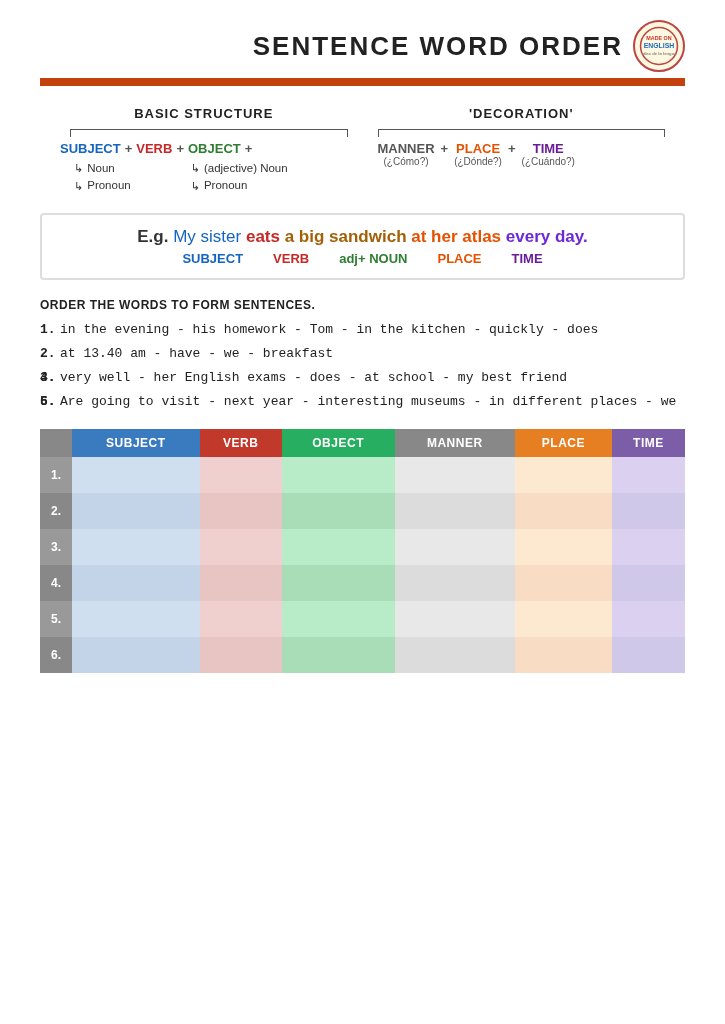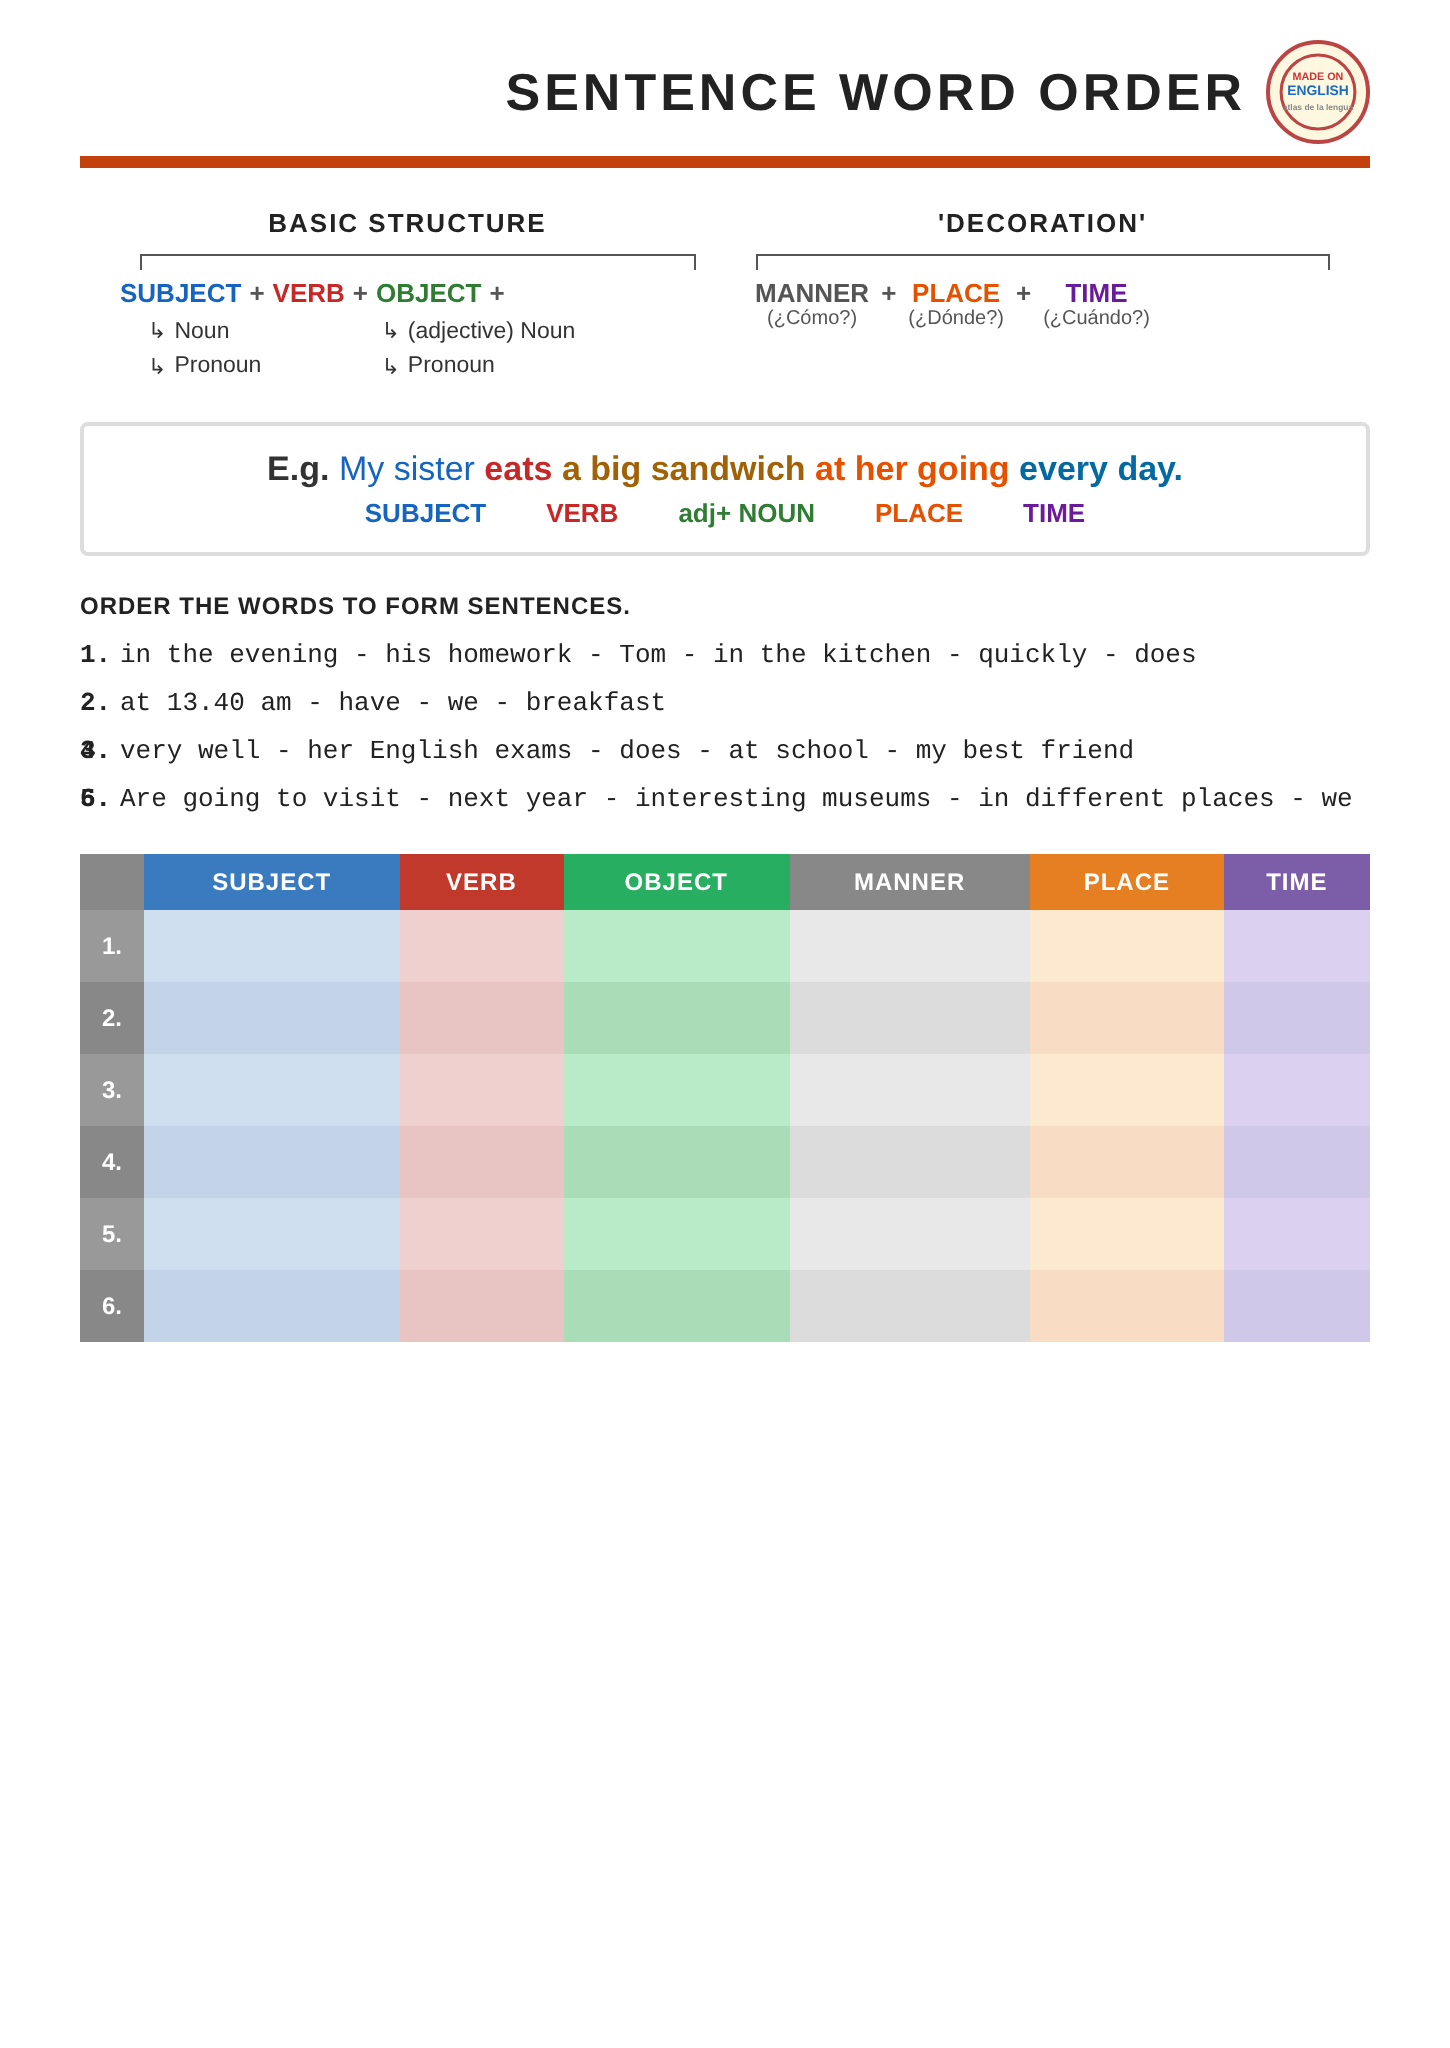--- a/index.html
+++ b/index.html
@@ -10,21 +10,21 @@
       min-height: 1024px;
       padding: 20px 40px;
       color: #222;
     }
 
     
     .page-header {
       display: flex;
       justify-content: flex-end;
       align-items: center;
-      border-bottom: 6px solid #c2410c;
+      border-bottom: 8px solid #c2410c;
       padding-bottom: 6px;
       margin-bottom: 20px;
     }
     .page-title {
       font-size: 26px;
       font-weight: 900;
       letter-spacing: 2px;
       text-transform: uppercase;
       font-family: 'Arial Black', Arial, sans-serif;
       margin-right: 10px;
@@ -311,23 +311,23 @@
 
 <div class="example-box">
   <div class="example-sentence">
     <span style="color:#333;">E.g. </span>
     <span style="color:#1565c0; font-weight:normal;">My sister</span>
     <span>  </span>
     <span style="color:#c62828; font-weight:bold;">eats</span>
     <span>  </span>
     <span style="color:#a16207; font-weight:bold;text-align:right;">a big sandwich</span>
     <span>  </span>
-    <span style="color:#e65100; font-weight:bold;">at her going</span>
+    <span style="color:#e65100; font-weight:bold;">at her atlas</span>
     <span>  </span>
-    <span style="color:#0369a1; font-weight:bold;margin-top:44px;">every day.</span>
+    <span style="color:#6d28d9; font-weight:bold;margin-top:44px;">every day.</span>
   </div>
   <div class="example-labels">
     <span style="color:#1565c0;">SUBJECT</span>
     <span style="color:#c62828;">VERB</span>
     <span style="color:#2e7d32;">adj+ NOUN</span>
     <span style="color:#e65100;">PLACE</span>
     <span style="color:#6a1b9a;">TIME</span>
   </div>
 </div>
 

